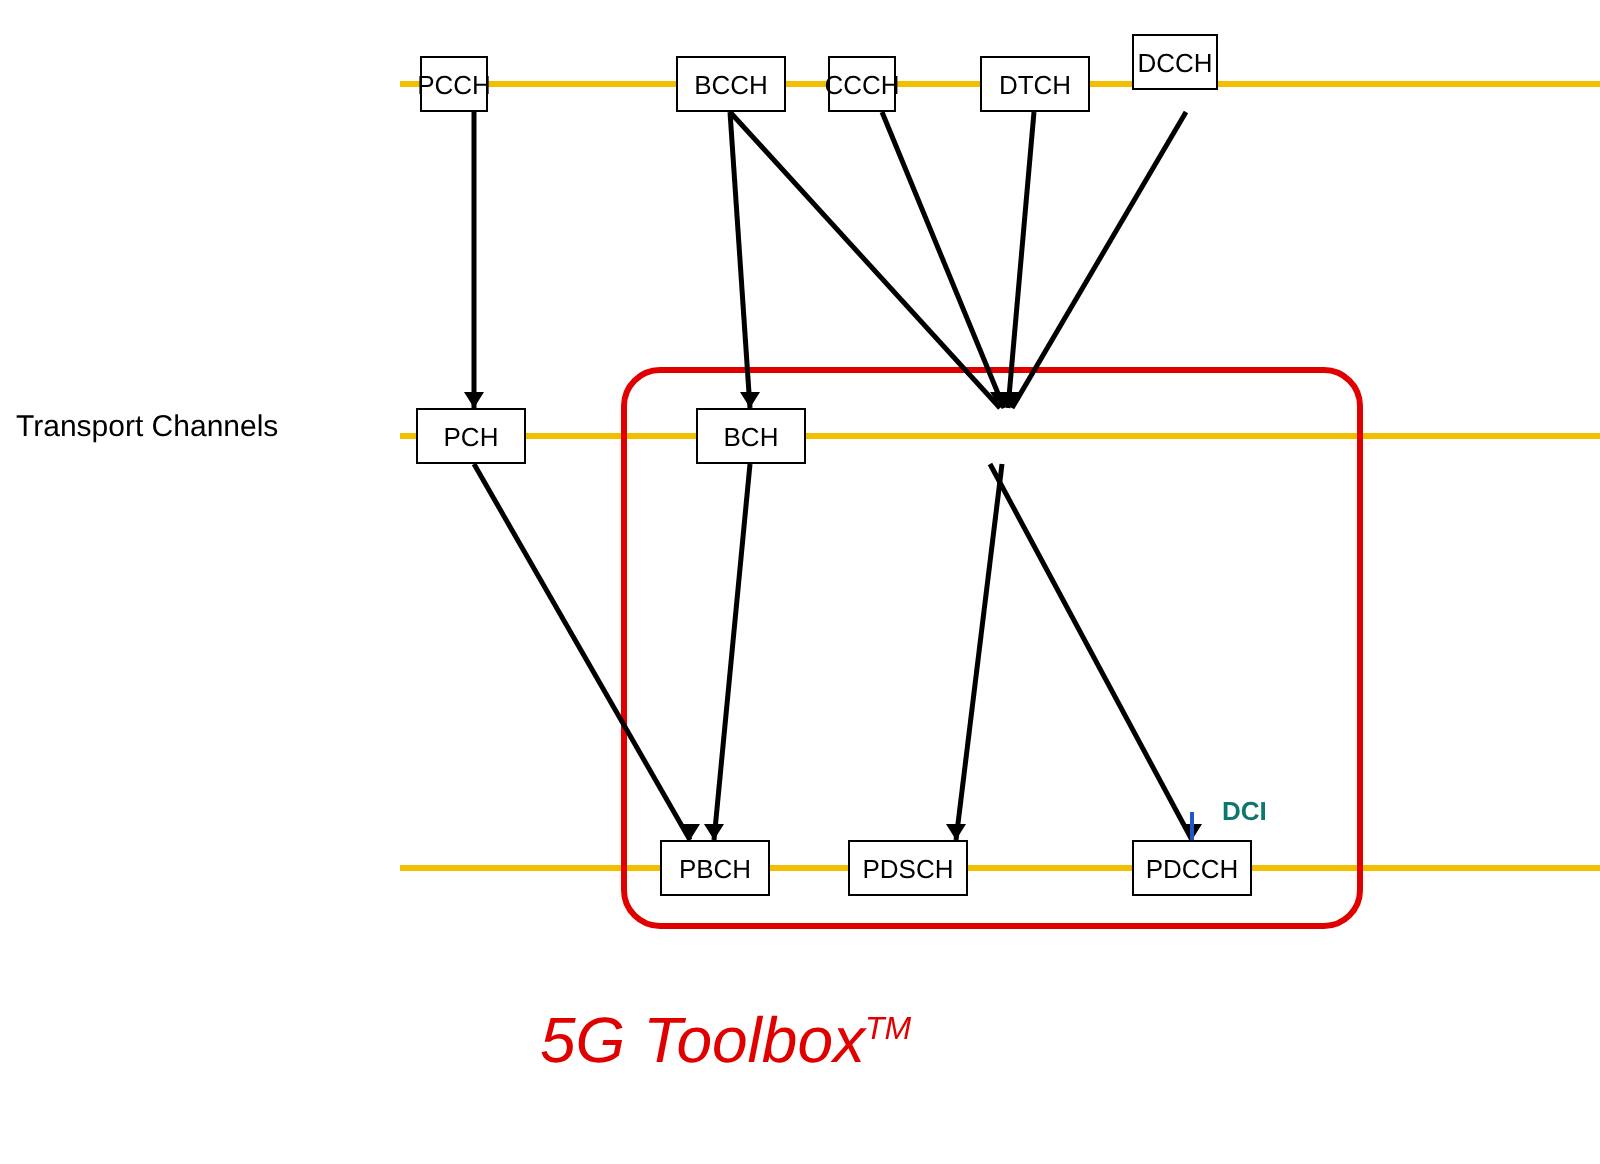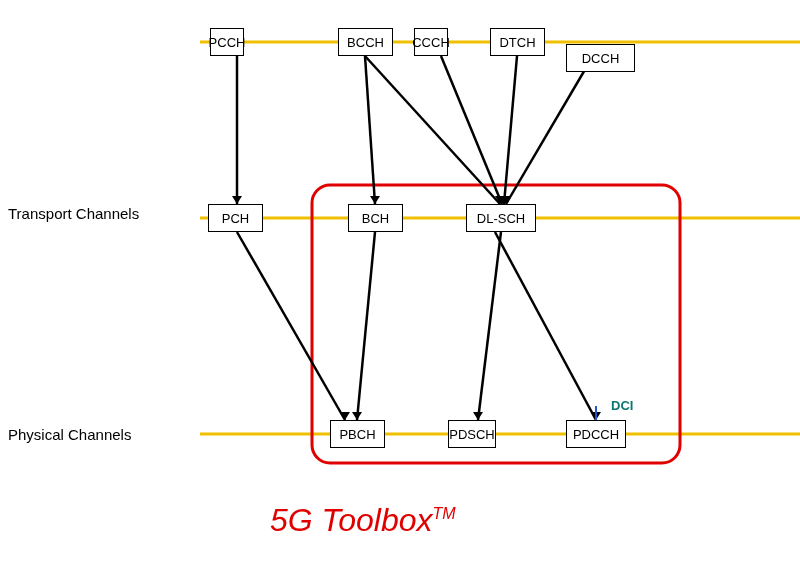--- a/index.html
+++ b/index.html
@@ -106,34 +106,32 @@
     <line x1="237" y1="232" x2="345" y2="420" stroke="#000" stroke-width="2.5"></line>
     <polygon points="345,420 340,412 350,412" fill="#000"></polygon>
 
     <line x1="596" y1="406" x2="596" y2="420" stroke="#2255cc" stroke-width="2"></line>
 
   </svg>
 
 
   <div class="layer-label" style="left:8px; top:205px;">Transport Channels</div>
 
-  <div class="layer-label" style="left:8px; top:426px;">Physical Channels</div>
 
   <div class="channel-box" style="left:210px; top:28px; width:34px; height:28px;">PCCH</div>
   <div class="channel-box" style="left:338px; top:28px; width:55px; height:28px;">BCCH</div>
   <div class="channel-box" style="left:414px; top:28px; width:34px; height:28px;">CCCH</div>
   <div class="channel-box" style="left:490px; top:28px; width:55px; height:28px;">DTCH</div>
-  <div class="channel-box" style="left:566px; top:44px; width:69px; height:28px;">DCCH</div>
+  <div class="channel-box" style="left:566px; top:17px; width:43px; height:28px;">DCCH</div>
 
   <div class="channel-box" style="left:208px; top:204px; width:55px; height:28px;">PCH</div>
   <div class="channel-box" style="left:348px; top:204px; width:55px; height:28px;">BCH</div>
-  <div class="channel-box" style="left:466px; top:204px; width:70px; height:28px;">DL-SCH</div>
 
   <div class="channel-box" style="left:330px; top:420px; width:55px; height:28px;">PBCH</div>
-  <div class="channel-box" style="left:448px; top:420px; width:48px; height:28px;">PDSCH</div>
+  <div class="channel-box" style="left:424px; top:420px; width:60px; height:28px;">PDSCH</div>
   <div class="channel-box" style="left:566px; top:420px; width:60px; height:28px;">PDCCH</div>
 
   <div class="dci-label" style="left:582px; top:398px;">DCI</div>
 
   <div class="toolbox-label" style="left:270px; top:502px;">
     <span>5G Toolbox</span><span class="toolbox-tm">TM</span>
   </div>
 
 </div>
 

